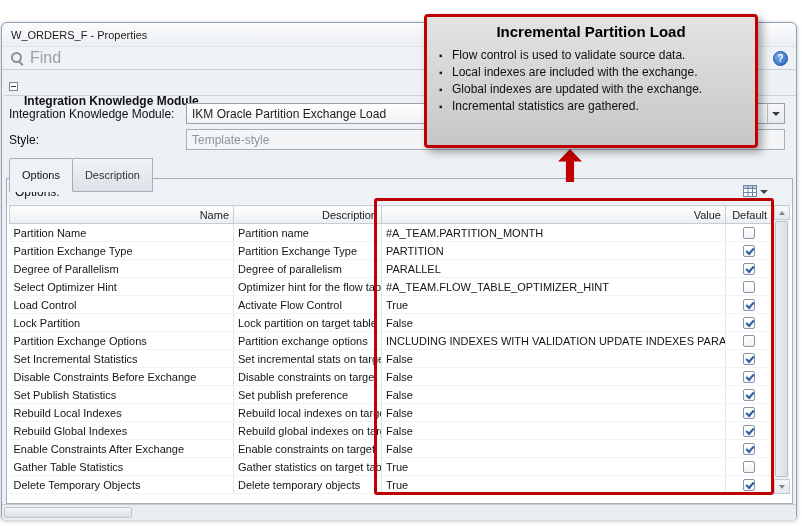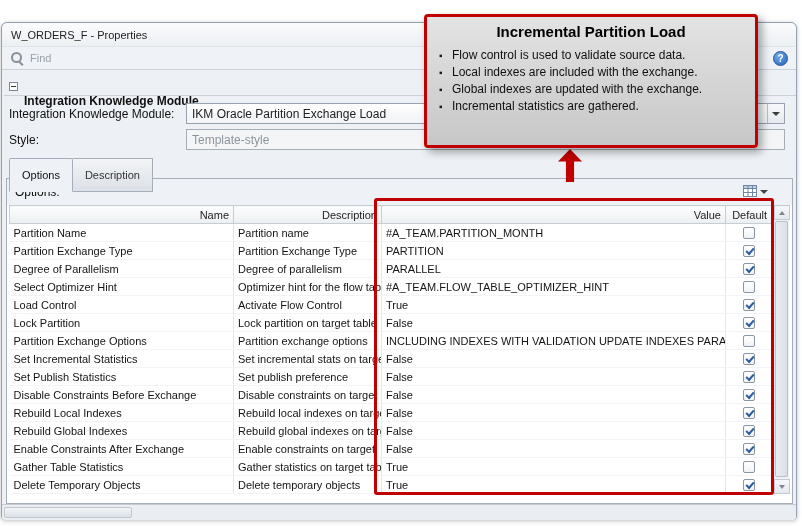--- a/index.html
+++ b/index.html
@@ -17,21 +17,21 @@
   .titlebar .title { font-size:11px; color:#1d1d1d; }
 
   .findbar { position:absolute; left:0; top:24px; width:100%; height:23px;
     border-bottom:1px solid #CดD; border-bottom:1px solid #CBD1D9;
     display:flex; align-items:center; padding:0 8px; background:#EFF2F6; }
   .search-icon { position:relative; width:14px; height:14px; margin-right:6px; flex:0 0 auto; }
   .search-icon::before { content:""; position:absolute; left:1px; top:1px; width:7px; height:7px;
     border:2px solid #8A9099; border-radius:50%; }
   .search-icon::after { content:""; position:absolute; left:10px; top:10px; width:5px; height:2px;
     background:#8A9099; transform:rotate(45deg); transform-origin:0 0; }
-  .find-input { flex:1; border:none; background:transparent; outline:none; font-size:11px; color:#333;
+  .find-input { flex:1; border:none; background:transparent; outline:none; font-size:16px; color:#333;
     font-family:"Liberation Sans","DejaVu Sans",sans-serif; }
   .find-input::placeholder { color:#9AA1AA; opacity:1; }
   .help-btn { width:15px; height:15px; border-radius:50%; flex:0 0 auto;
     background:radial-gradient(circle at 35% 30%, #74A9E9, #2263BC);
     border:1px solid #1C55A0; color:#fff; font-size:10px; font-weight:bold;
     display:flex; align-items:center; justify-content:center; cursor:pointer; }
 
   
   .section-row { position:absolute; left:7px; top:54px; height:18px; display:flex; align-items:center; }
   .collapse-icon { position:relative; width:9px; height:9px; border:1px solid #7C8793; background:#fff; margin-right:6px; }
@@ -235,28 +235,28 @@
                 <td>INCLUDING INDEXES WITH VALIDATION UPDATE INDEXES PARALLEL</td>
                 <td class="cb-cell"><span class="checkbox"></span></td>
               </tr>
               <tr>
                 <td>Set Incremental Statistics</td>
                 <td>Set incremental stats on target</td>
                 <td>False</td>
                 <td class="cb-cell"><span class="checkbox checked"></span></td>
               </tr>
               <tr>
+                <td>Disable Constraints Before Exchange</td>
+                <td>Disable constraints on target</td>
+                <td>False</td>
+                <td class="cb-cell"><span class="checkbox checked"></span></td>
+              </tr>
+              <tr>
                 <td>Set Publish Statistics</td>
                 <td>Set publish preference</td>
-                <td>False</td>
-                <td class="cb-cell"><span class="checkbox checked"></span></td>
-              </tr>
-              <tr>
-                <td>Disable Constraints Before Exchange</td>
-                <td>Disable constraints on target</td>
                 <td>False</td>
                 <td class="cb-cell"><span class="checkbox checked"></span></td>
               </tr>
               <tr>
                 <td>Rebuild Local Indexes</td>
                 <td>Rebuild local indexes on target</td>
                 <td>False</td>
                 <td class="cb-cell"><span class="checkbox checked"></span></td>
               </tr>
               <tr>

